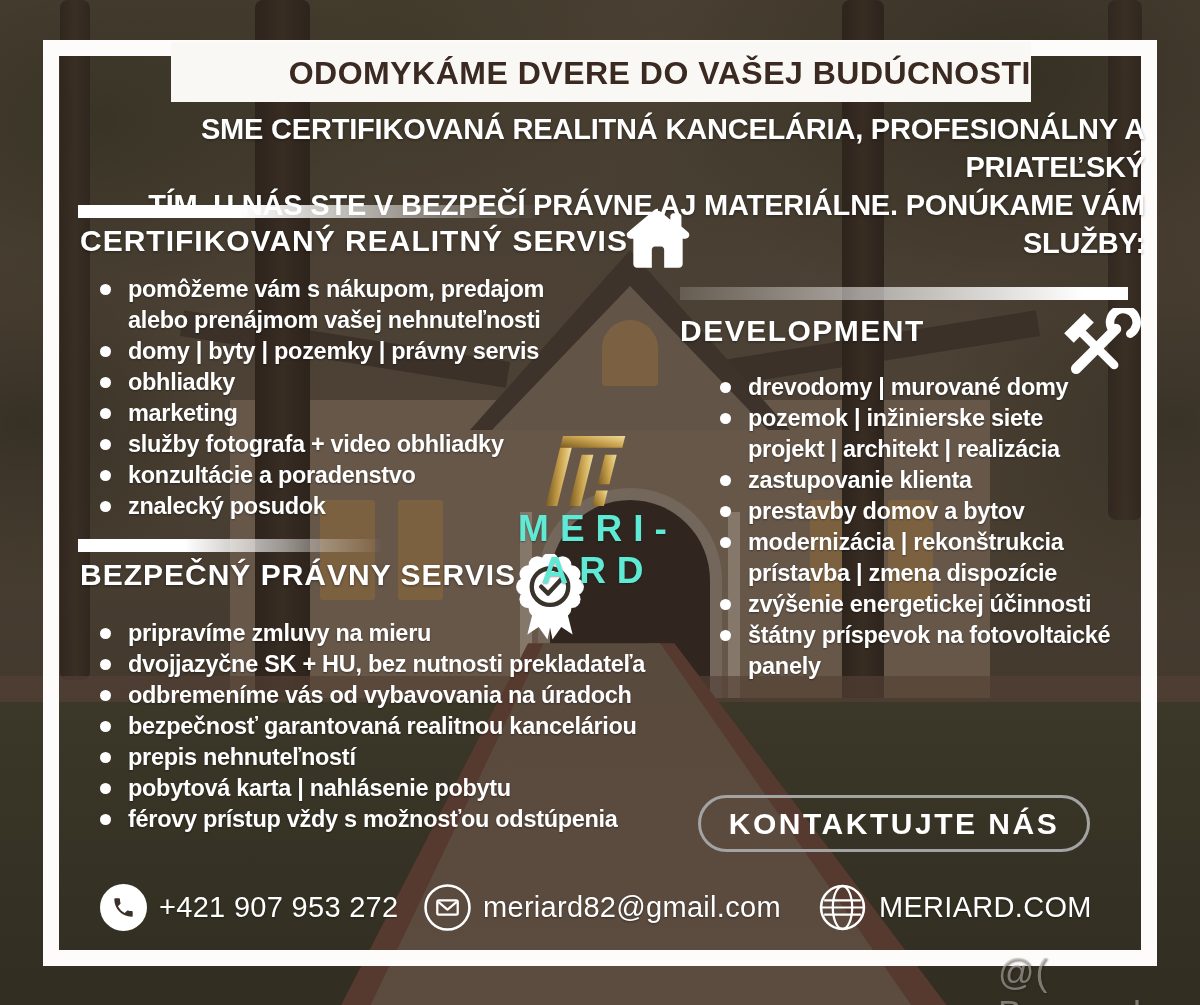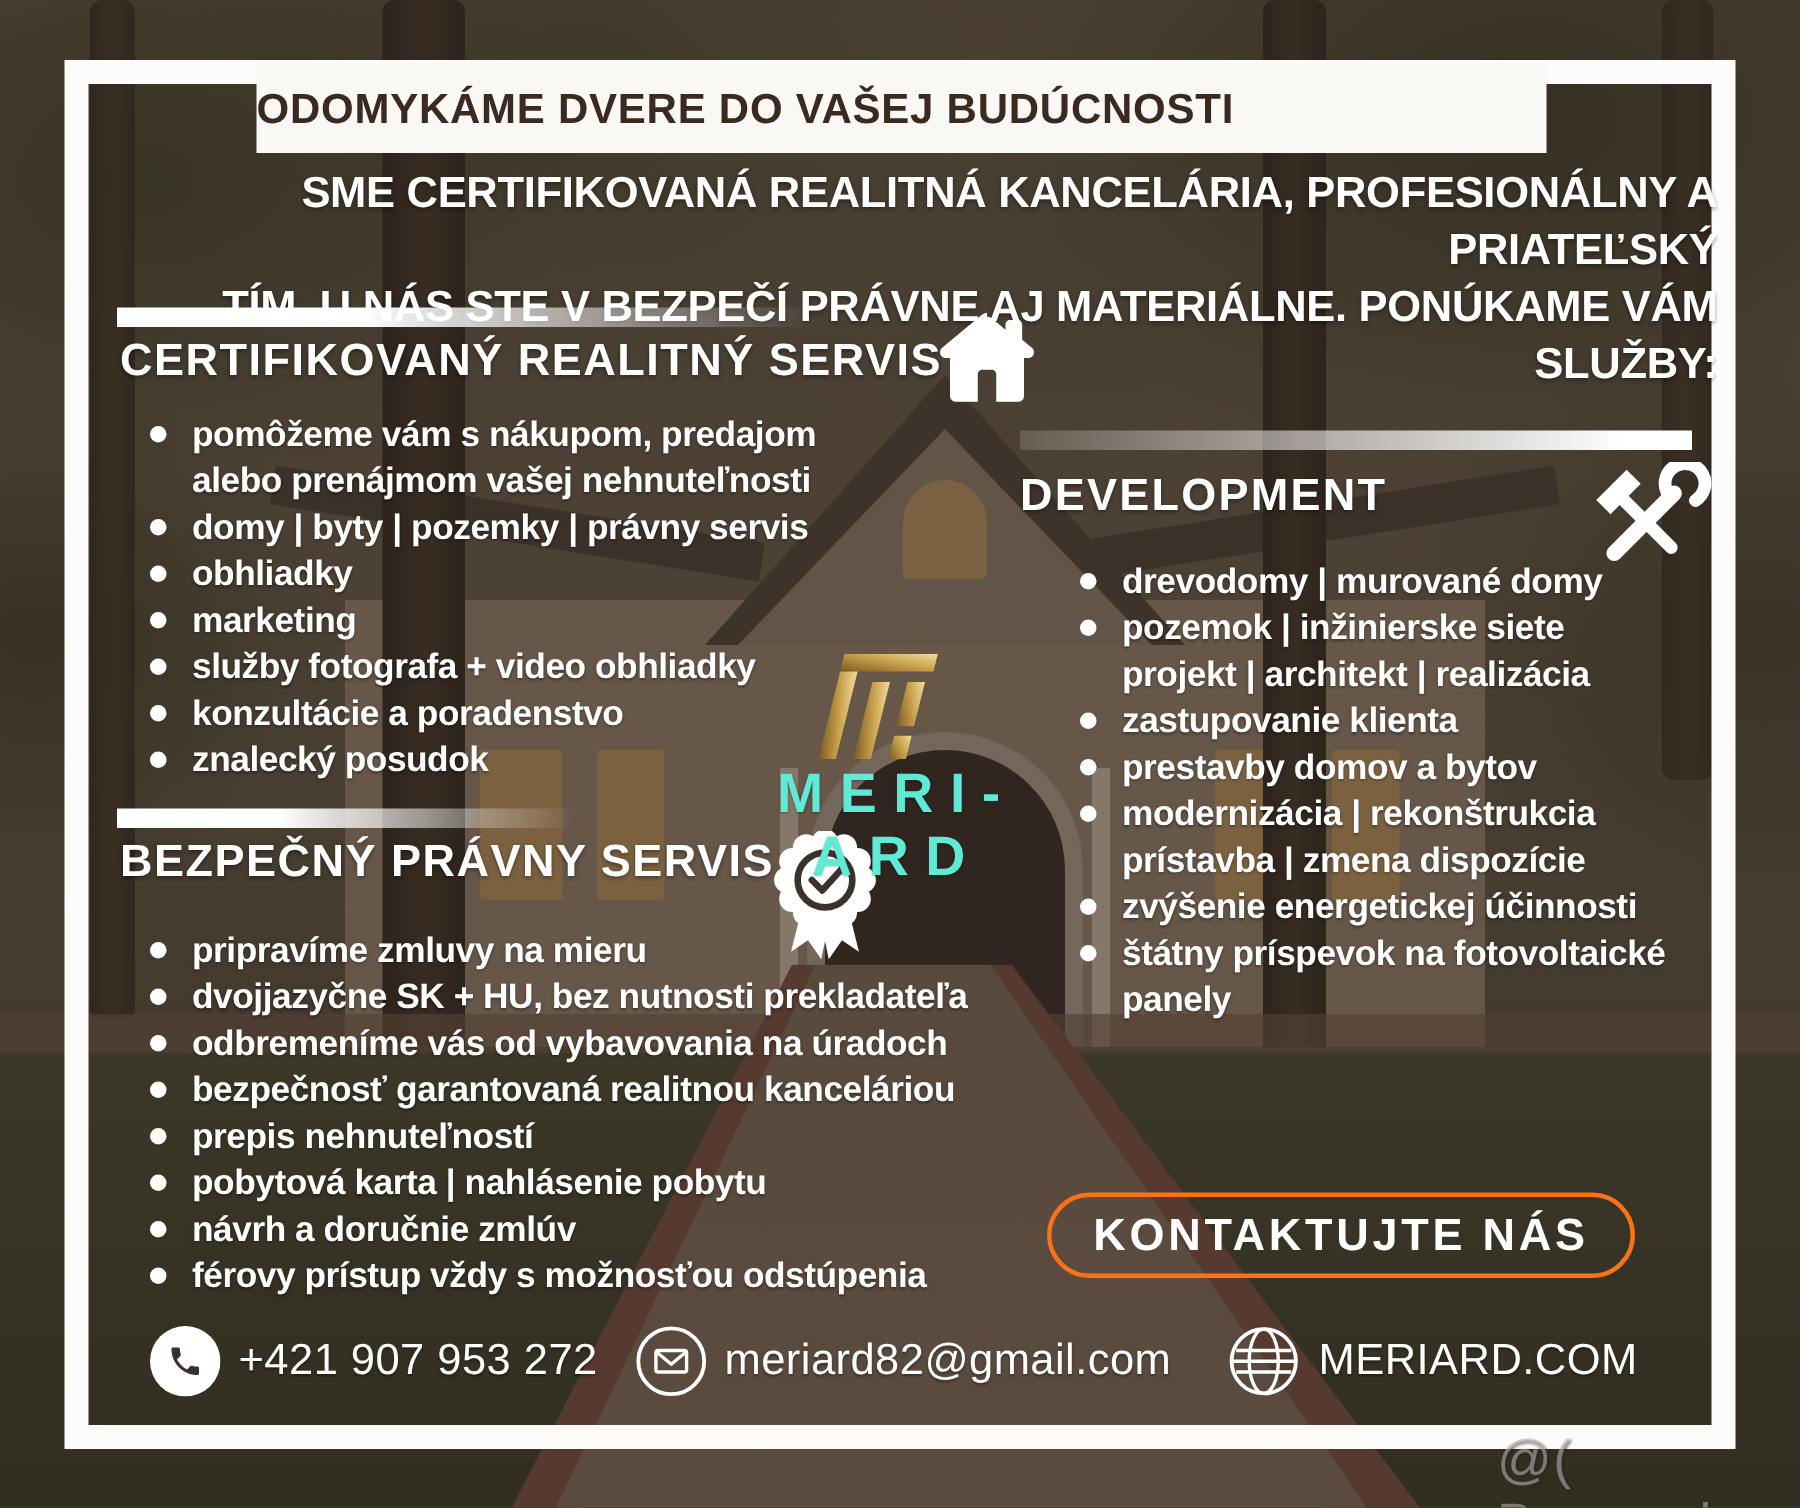--- a/index.html
+++ b/index.html
@@ -37,36 +37,36 @@
   .drive-edge{position:absolute;inset:0;background:#74463a;}
   .edge-l{clip-path:polygon(44% 64%,46.2% 64%,32% 101%,28% 101%);}
   .edge-r{clip-path:polygon(54% 64%,56.2% 64%,79.5% 101%,74% 101%);}
   .driveway{position:absolute;inset:0;background:linear-gradient(#6e6052,#7d6b5b);
     clip-path:polygon(45.3% 64%,55% 64%,76.5% 101%,30.5% 101%);}
   .overlay{position:absolute;inset:0;background:rgba(61,47,39,.52);}
   
   .frame{position:absolute;left:43px;top:40px;width:1114px;height:926px;
     border:16px solid #fdfcfa;box-sizing:border-box;}
   .title-box{position:absolute;left:171px;top:42px;width:860px;height:60px;background:#faf8f5;
-    color:#3a2a21;font-size:28px;font-weight:bold;letter-spacing:.5px;line-height:62px;text-align:left;}
+    color:#3a2a21;font-size:32px;font-weight:bold;letter-spacing:.5px;line-height:62px;text-align:right;}
   .intro{position:absolute;left:55px;top:110px;width:1090px;text-align:right;color:#fff;
     font-size:29px;font-weight:bold;line-height:38px;letter-spacing:-.2px;text-shadow:0 1px 3px rgba(0,0,0,.4);}
   .rule{position:absolute;height:13px;}
   .rule-fade-right{background:linear-gradient(to right,#ffffff 35%,rgba(255,255,255,0) 100%);}
   .rule-fade-left{background:linear-gradient(to left,#ffffff 10%,rgba(255,255,255,.15) 100%);}
   .sec-h{position:absolute;color:#fff;font-size:30px;font-weight:bold;letter-spacing:1px;
     text-shadow:0 1px 3px rgba(0,0,0,.4);}
   ul.blist{position:absolute;list-style:none;margin:12px;padding:0;}
   ul.blist li{position:relative;padding-left:36px;color:#fff;font-size:23.5px;font-weight:bold;
     line-height:31px;letter-spacing:-.3px;white-space:pre-line;text-shadow:0 1px 2px rgba(0,0,0,.4);}
   ul.blist li::before{content:"";position:absolute;left:8px;top:10px;width:11px;height:11px;
     border-radius:50%;background:#fff;}
   .logo-word{position:absolute;left:463px;top:508px;width:270px;text-align:center;color:#5eead4;
     font-size:37px;font-weight:bold;letter-spacing:11px;text-shadow:0 1px 2px rgba(0,0,0,.35);}
-  .cta{position:absolute;left:698px;top:795px;width:392px;height:57px;border:3px solid #f97316;
+  .cta{position:absolute;left:698px;top:795px;width:392px;height:57px;border:3px solid #a3a3a3;
     border-radius:30px;box-sizing:border-box;background:transparent;color:#fff;font-family:"Liberation Sans",sans-serif;
     font-size:30px;font-weight:bold;letter-spacing:2.5px;line-height:50px;text-align:center;cursor:pointer;}
   .contact{position:absolute;display:flex;align-items:center;gap:12px;color:#fff;cursor:pointer;}
   .contact .txt{font-size:29px;font-weight:normal;letter-spacing:.3px;text-shadow:0 1px 2px rgba(0,0,0,.4);}
   .watermark{position:absolute;left:998px;top:952px;font-size:36px;color:rgba(195,190,185,.55);
     letter-spacing:1px;text-shadow:1px 1px 2px rgba(40,30,25,.6);}
   svg{display:block;}
 </style>
 </head>
 <body>
@@ -146,21 +146,20 @@
   <circle cx="30" cy="26" r="14.5" fill="#fff" stroke="#3a332c" stroke-width="3.5"></circle>
   <path d="M23 26 l5.5 5.5 L39 20" fill="none" stroke="#3a332c" stroke-width="3.5" stroke-linecap="round" stroke-linejoin="round"></path>
 </svg>
 <ul class="blist" style="left:80px;top:606px;width:640px;">
   <li>pripravíme zmluvy na mieru</li>
   <li>dvojjazyčne SK + HU, bez nutnosti prekladateľa</li>
   <li>odbremeníme vás od vybavovania na úradoch</li>
   <li>bezpečnosť garantovaná realitnou kanceláriou</li>
   <li>prepis nehnuteľností</li>
   <li>pobytová karta | nahlásenie pobytu</li>
-  <li>návrh a doručnie zmlúv</li>
   <li>férovy prístup vždy s možnosťou odstúpenia</li>
 </ul>
 
 <div class="rule rule-fade-left" style="left:680px;top:287px;width:448px;"></div>
 <div class="sec-h" style="left:680px;top:314px;letter-spacing:1.5px;">DEVELOPMENT</div>
 <svg style="position:absolute;left:1052px;top:308px;" width="92" height="76" viewBox="0 0 90 80">
   <polygon fill="#fff" points="40.6,15.3 30.7,5.4 9.4,26.7 19.4,36.6"></polygon>
   <line x1="28" y1="26" x2="62" y2="60" stroke="#fff" stroke-width="9" stroke-linecap="round"></line>
   <line x1="22" y1="64" x2="64" y2="22" stroke="#fff" stroke-width="11" stroke-linecap="round"></line>
   <path d="M59 21 A 14 14 0 1 1 79 27" fill="none" stroke="#fff" stroke-width="9" stroke-linecap="round"></path>

